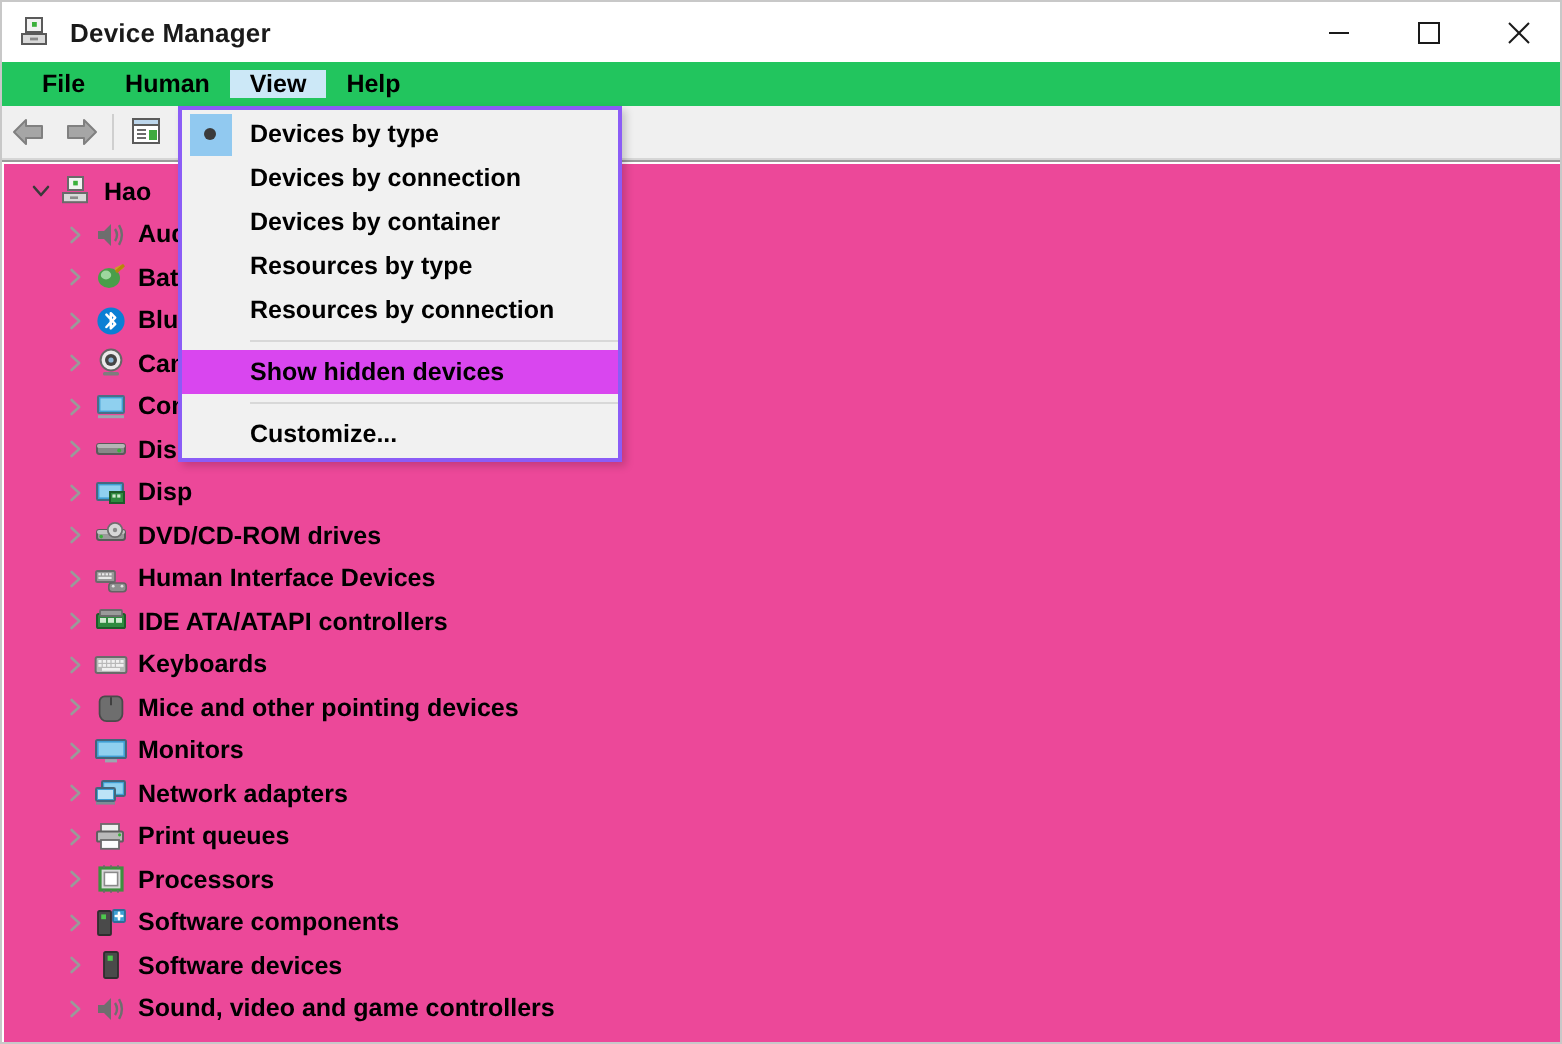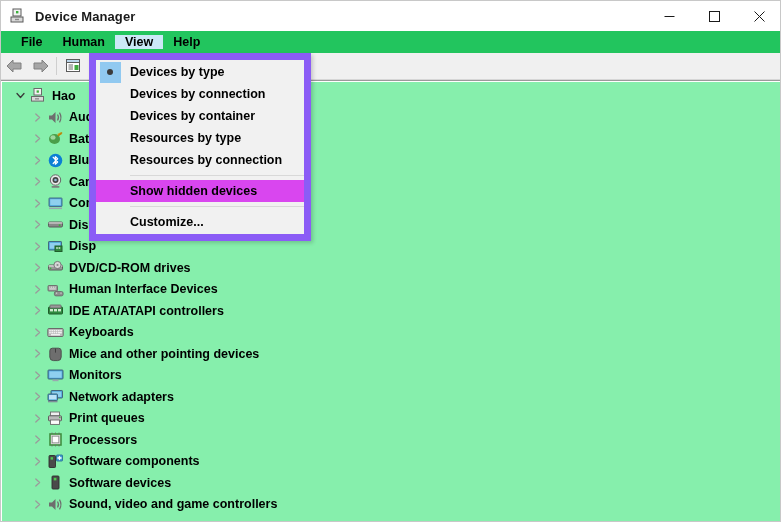--- a/index.html
+++ b/index.html
@@ -140,21 +140,21 @@
     left: 0; top: 81px;
     width: 781px;
     height: 441px;
     background: #ffffff;
     display: flex;
   }
   #tree-pane {
     position: relative;
     width: 781px;
     height: 441px;
-    background: #86efac;
+    background: #ec4899;
     border-left: 1px solid #ffffff;
     box-sizing: border-box;
     overflow: hidden;
     padding-top: 3px;
   }
   .tree-row {
     height: 21.5px;
     display: flex;
     align-items: center;
     white-space: nowrap;
@@ -180,21 +180,21 @@
   .depth0 { padding-left: 8px; }
   .depth1 { padding-left: 25px; }
 
   
   #view-menu {
     position: absolute;
     left: 88px;
     top: 52px;
     width: 222px;
     background: #f1f1f1;
-    border: 7px solid #8b5cf6;
+    border: 2px solid #8b5cf6;
     box-sizing: border-box;
     box-shadow: 2px 2px 4px rgba(0,0,0,0.18);
     padding: 1px 0;
     z-index: 50;
   }
   .mi {
     height: 22px;
     display: flex;
     align-items: center;
     font-size: 12.5px;

